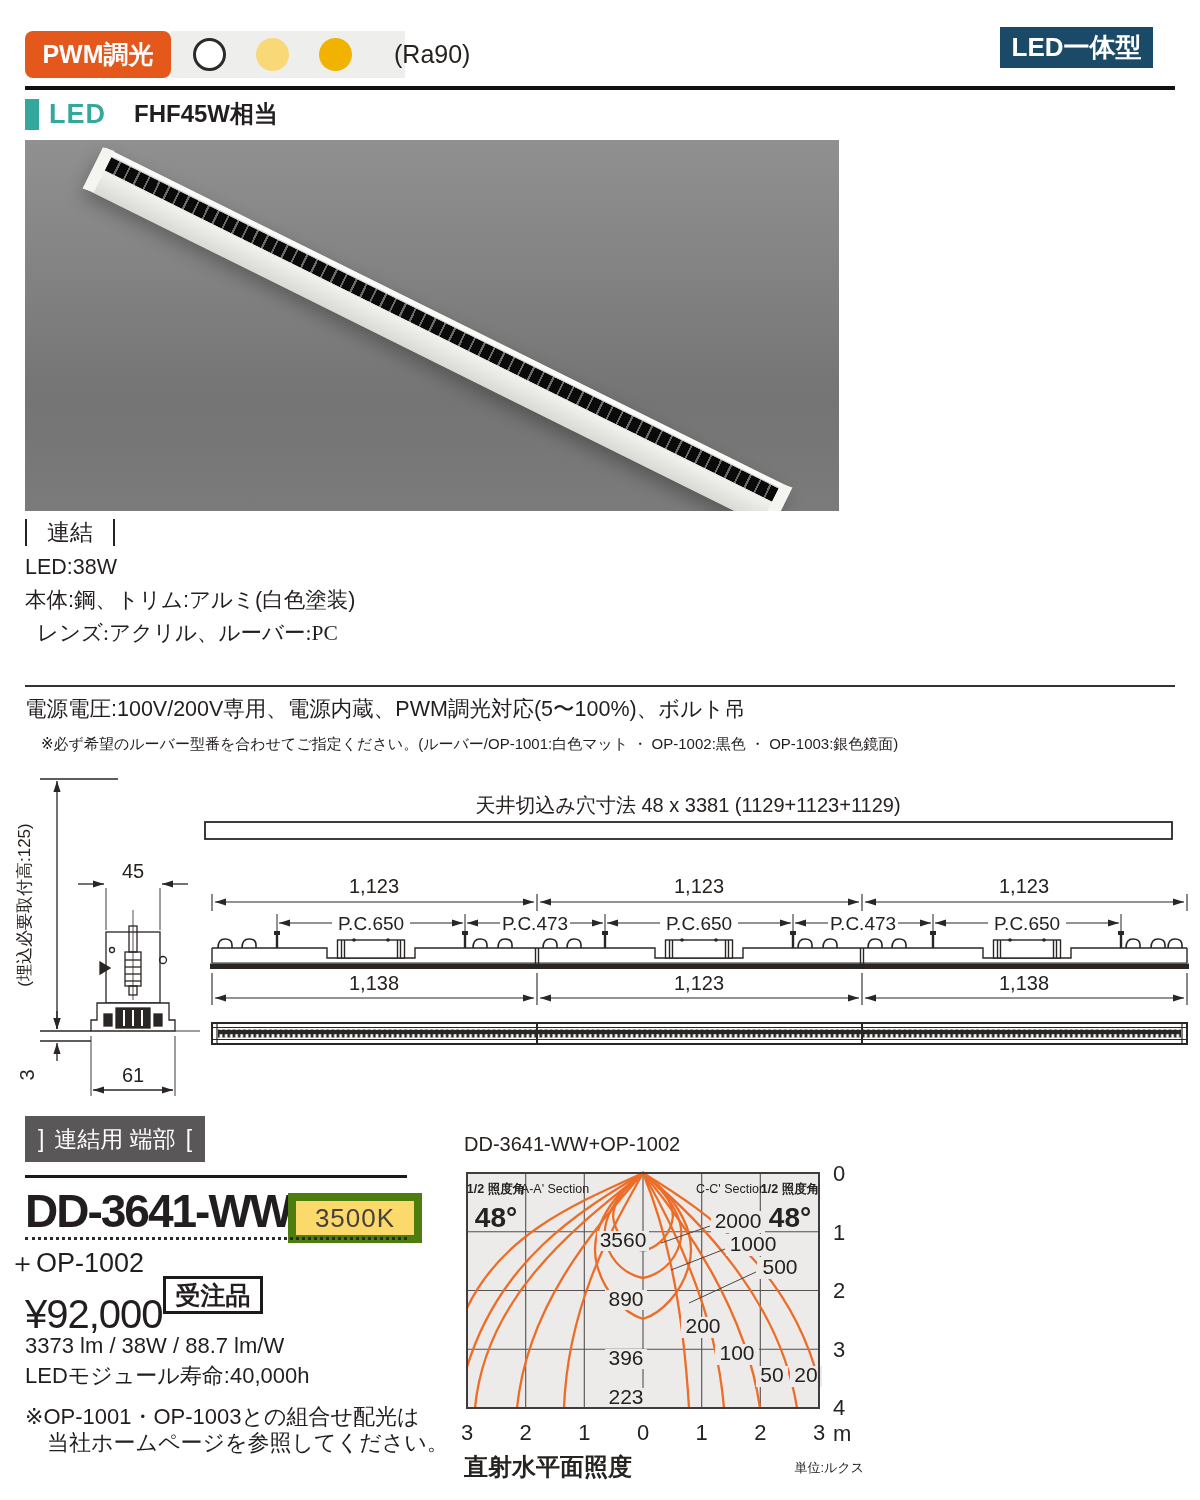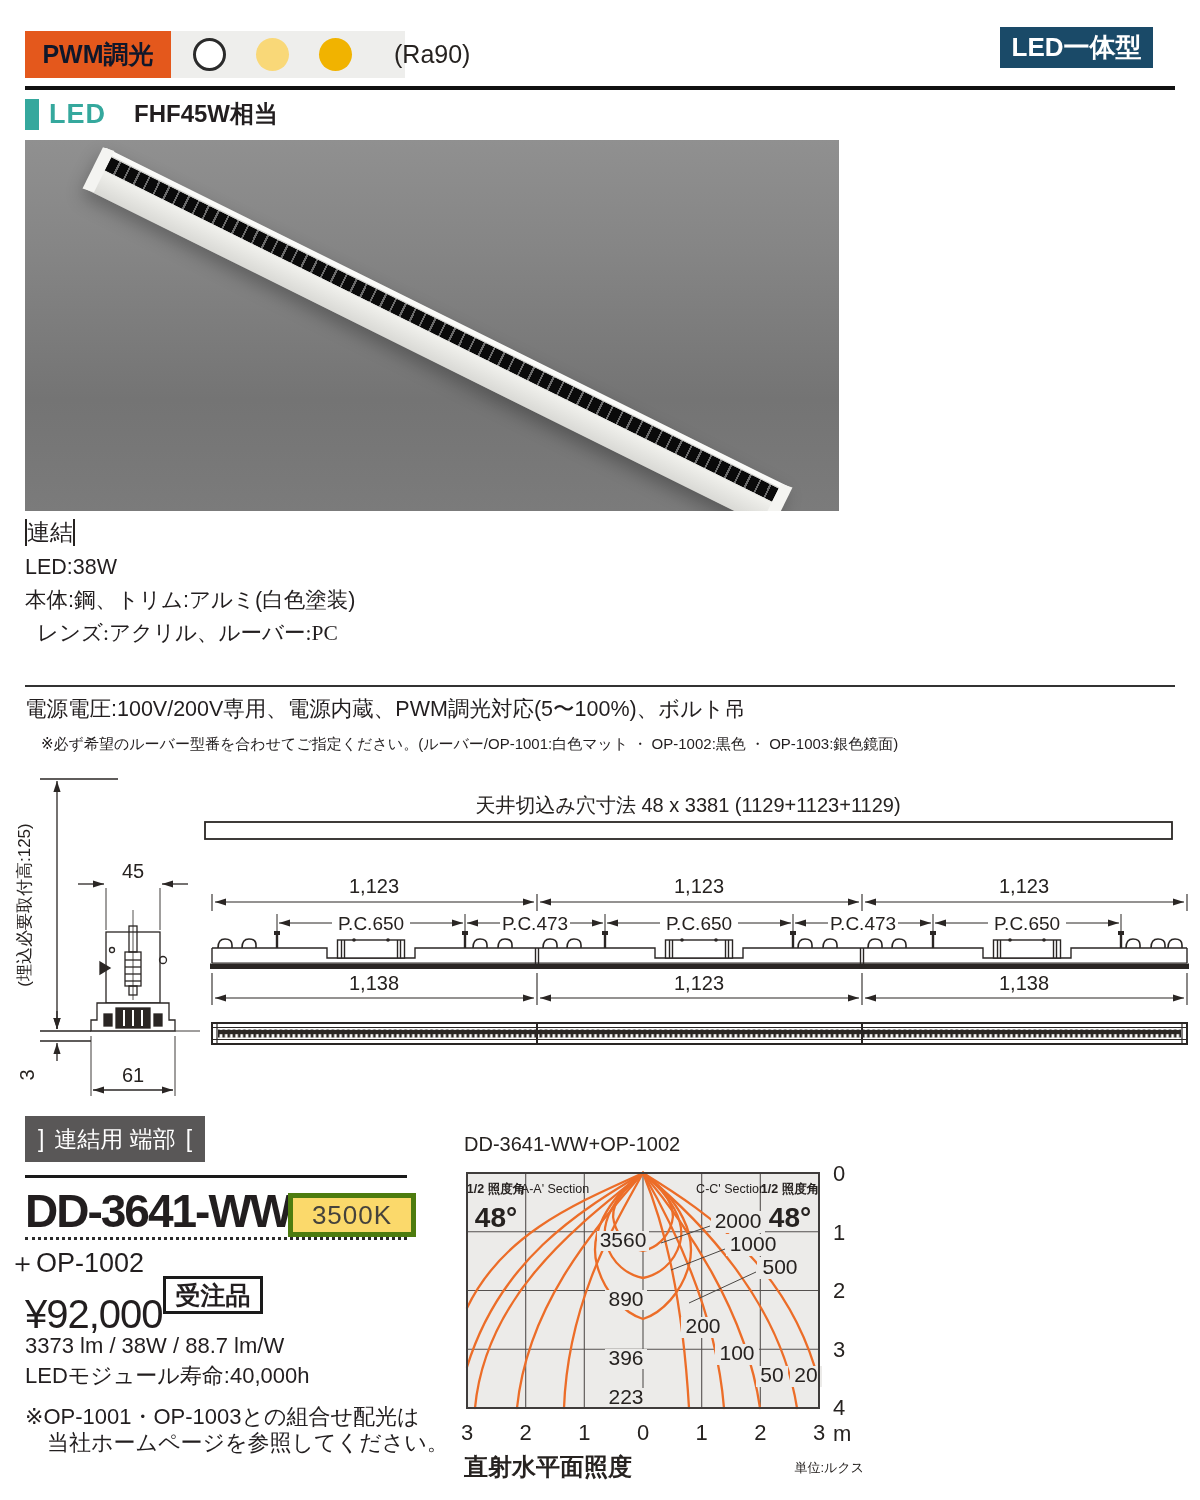--- a/index.html
+++ b/index.html
@@ -1,42 +1,42 @@
 <!DOCTYPE html>
 <html><head>
 <meta charset="utf-8">
 <style>
   html,body{margin:0;padding:0;background:#fff;}
   body{font-family:"Liberation Sans","DejaVu Sans",sans-serif;color:#221e1f;}
   .page{position:relative;width:1200px;height:1500px;background:#fff;overflow:hidden;}
   .abs{position:absolute;}
   .badge{display:flex;align-items:center;justify-content:center;font-weight:bold;}
-  .pwm{background:#e4581c;color:#0f172a;font-size:25px;}
+  .pwm{background:#e4581c;color:#ffffff;font-size:25px;border-radius:8px;}
   .ra{background:#eeeeec;color:#262220;font-size:25px;justify-content:flex-start;padding-left:22px;font-weight:normal;gap:32px;}
   .circ{width:33px;height:33px;border-radius:50%;flex:0 0 auto;}
   .ledtype{background:#1a4a68;color:#fff;font-size:26px;}
   .rule-heavy{background:#111;height:4px;}
   .rule-thin{background:#333;height:2px;}
   .tealbar{background:#35a89d;width:14px;height:31px;}
   .ledword{color:#35a89d;font-size:27px;font-weight:bold;letter-spacing:1px;}
   .equiv{font-size:24px;font-weight:bold;}
   .photo{background:linear-gradient(180deg,#909090 0%,#858585 30%,#747474 70%,#7b7b7b 100%);overflow:hidden;}
   .fixture{position:absolute;left:30px;top:175px;width:765px;height:46px;transform:rotate(26.4deg);
     background:linear-gradient(180deg,#fbfbf9 0%,#f2f2ee 45%,#d9d9d5 100%);
     box-shadow:0 8px 18px rgba(0,0,0,.28);border-radius:2px;}
   .fixture .louv{position:absolute;left:10px;right:10px;top:5px;height:15px;
     background:repeating-linear-gradient(90deg,#0a0a0a 0 9px,#6a6a6a 9px 11px);
     border-top:1px solid #cfcfcb;border-bottom:1px solid #e8e8e4;}
   .fixture .cap{position:absolute;top:0;width:12px;height:46px;background:#f4f4f1;}
-  .vlabel{display:flex;align-items:center;gap:0;font-size:23px;font-weight:500;}
+  .vlabel{display:flex;align-items:center;gap:20px;font-size:23px;font-weight:500;}
   .vbar{width:2px;height:27px;background:#262220;}
   .spec{font-size:21.5px;line-height:33px;white-space:pre;}
   .secbadge{background:#595757;color:#fff;font-size:23px;display:flex;align-items:center;justify-content:center;gap:10px;font-weight:500;}
   .model{font-size:46px;font-weight:800;letter-spacing:-2px;}
-  .kelvin{background:#fbd96b;border:5px solid #4d7c0f;color:#45423c;font-size:26px;display:flex;align-items:center;justify-content:center;letter-spacing:1px;}
+  .kelvin{background:#fbd96b;border:8px solid #4d7c0f;color:#45423c;font-size:26px;display:flex;align-items:center;justify-content:center;letter-spacing:1px;}
   .dotted{border-top:3px dotted #2b2b2b;}
   .option{font-size:27px;}
   .price{font-size:40px;font-weight:400;letter-spacing:-1px;margin-top:24px;}
   .orderbox{border:3px solid #1a1a1a;font-size:25px;font-weight:bold;display:flex;align-items:center;justify-content:center;}
   .lumens{font-size:22px;}
   .foot{font-size:22px;}
   svg text{font-family:"Liberation Sans","DejaVu Sans",sans-serif;fill:#262220;}
 </style>
 </head>
 <body>

